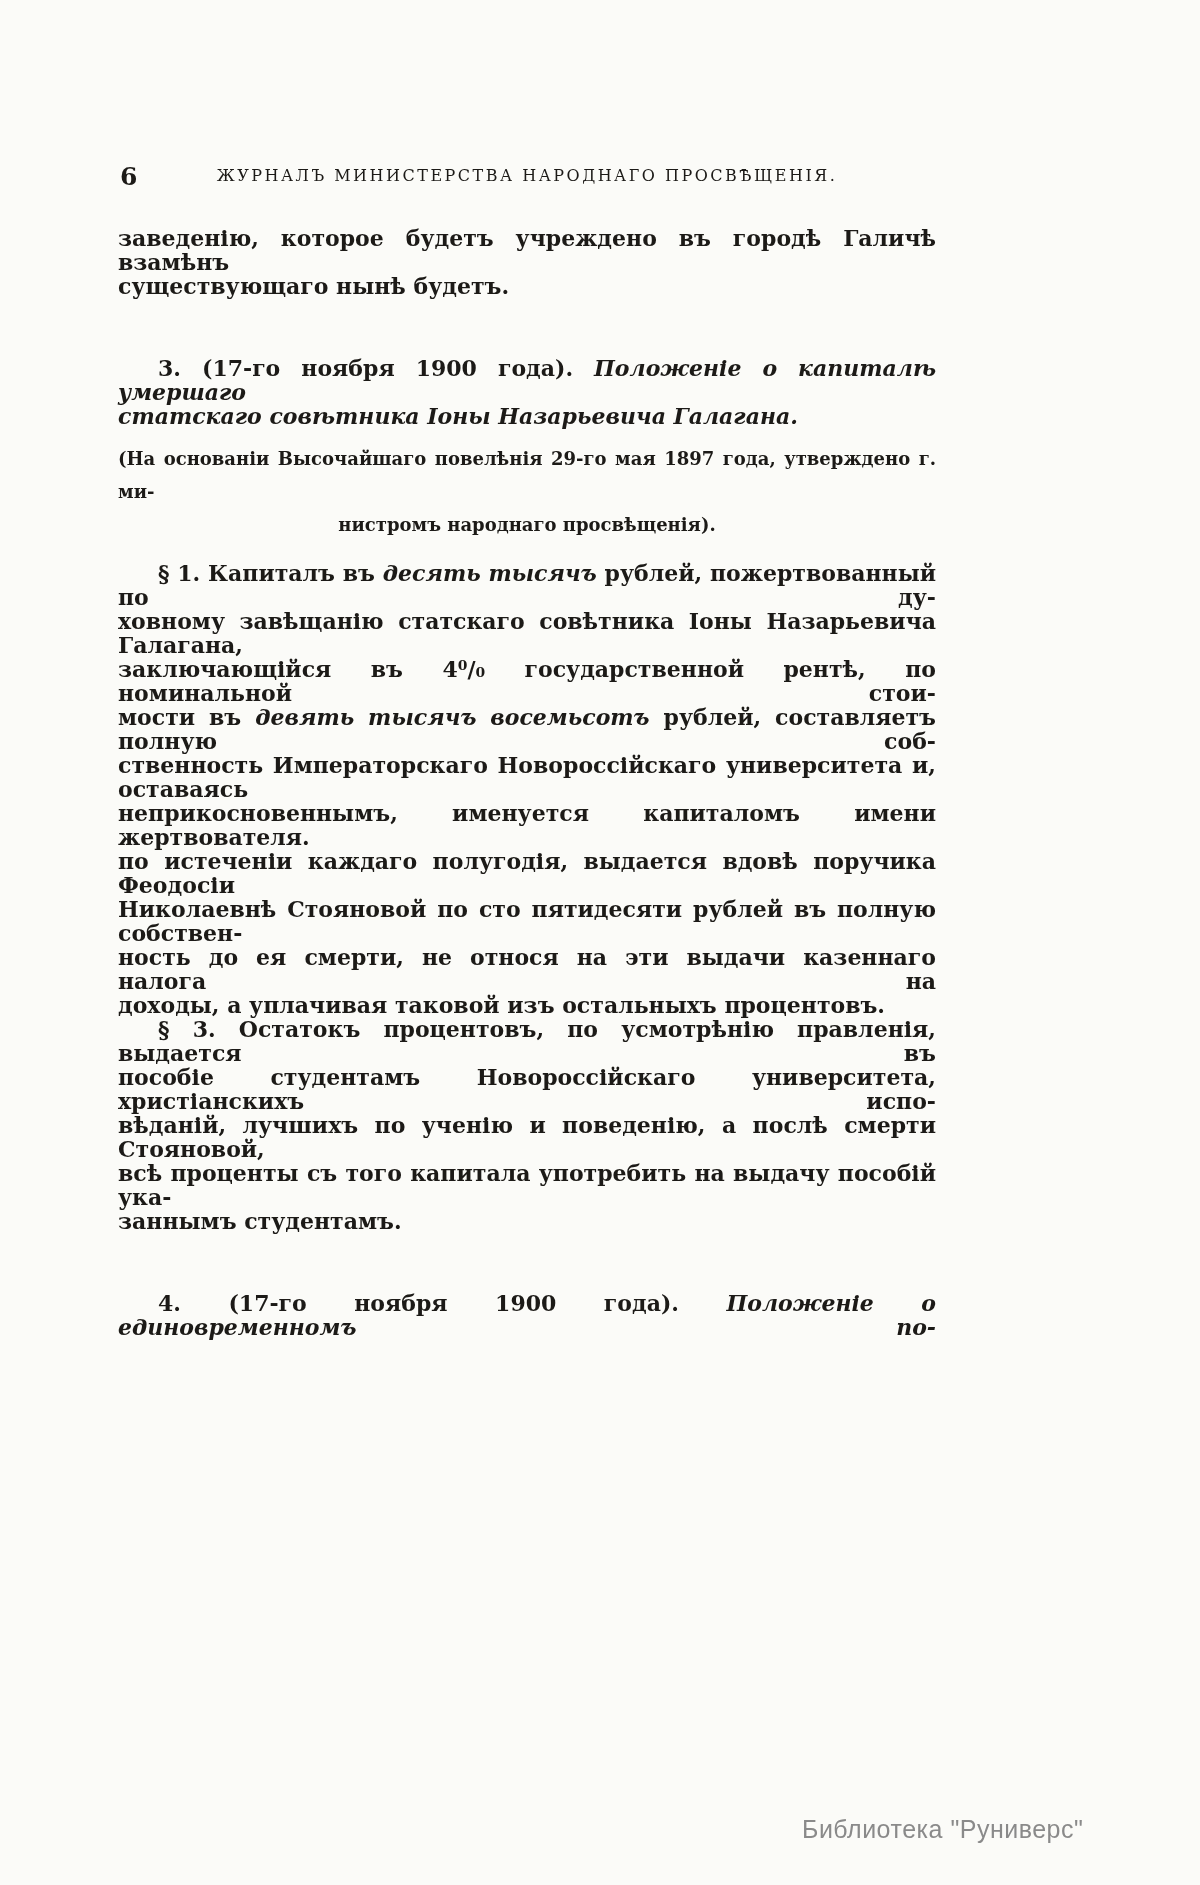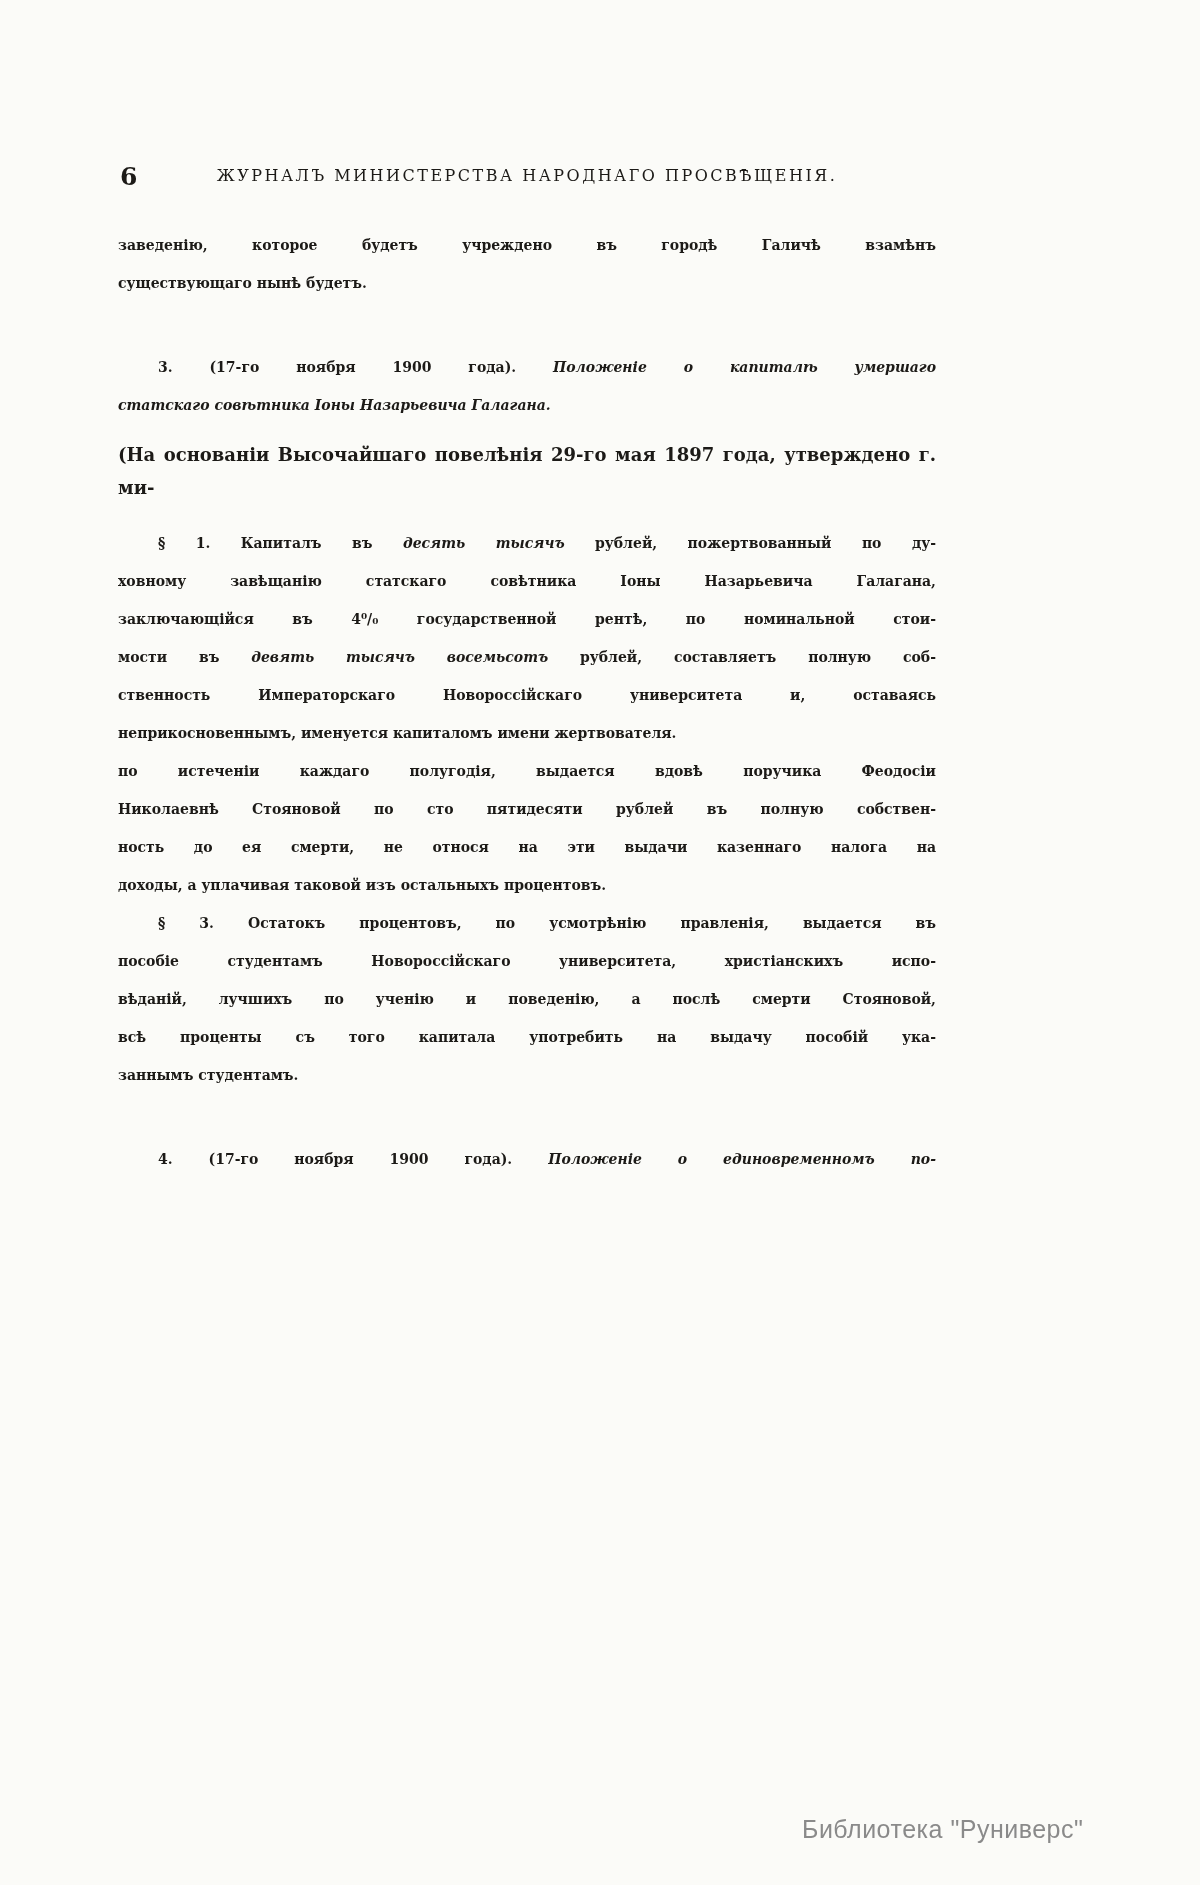--- a/index.html
+++ b/index.html
@@ -27,26 +27,26 @@
   }
   .running-title {
     text-align: center;
     font-size: 16px; font-weight: normal;
     letter-spacing: 2.5px;
     padding-top: 6px;
     white-space: nowrap;
   }
   .block { font-weight: bold; }
   .block .line {
-    font-size: 14px;
-    line-height: 38px;
+    font-size: 22px;
+    line-height: 24px;
     text-align: justify;
     text-align-last: justify;
   }
-  .block.heading { margin-top: 46px; margin-bottom: 14px; }
+  .block.heading { margin-top: 58px; margin-bottom: 14px; }
   .block.note {
     margin-bottom: 20px;
   }
   .block.note .line {
     font-size: 18px;
     line-height: 33px;
   }
   .line.align-l { text-align-last: left; }
   .line.align-c { text-align: center; text-align-last: center; }
   .line.indent { text-indent: 40px; }
@@ -73,20 +73,21 @@
         <div class="block paragraph">
           <div class="line"><span>заведенію, которое будетъ учреждено въ городѣ Галичѣ взамѣнъ</span></div>
           <div class="line align-l"><span>существующаго нынѣ будетъ.</span></div>
         </div>
         <div class="block heading">
           <div class="line indent"><span>3. (17-го ноября 1900 года). </span><span class="it">Положеніе о капиталѣ умершаго</span></div>
           <div class="line align-l"><span class="it">статскаго совѣтника Іоны Назарьевича Галагана.</span></div>
         </div>
         <div class="block note">
           <div class="line"><span>(На основаніи Высочайшаго повелѣнія 29-го мая 1897 года, утверждено г. ми-</span></div>
+          <div class="line align-c"><span>нистромъ народнаго просвѣщенія).</span></div>
         </div>
         <div class="block paragraph">
           <div class="line indent"><span>§ 1. Капиталъ въ </span><span class="it">десять тысячъ</span><span> рублей, пожертвованный по ду-</span></div>
           <div class="line"><span>ховному завѣщанію статскаго совѣтника Іоны Назарьевича Галагана,</span></div>
           <div class="line"><span>заключающійся въ 4⁰/₀ государственной рентѣ, по номинальной стои-</span></div>
           <div class="line"><span>мости въ </span><span class="it">девять тысячъ восемьсотъ</span><span> рублей, составляетъ полную соб-</span></div>
           <div class="line"><span>ственность Императорскаго Новороссійскаго университета и, оставаясь</span></div>
           <div class="line align-l"><span>неприкосновеннымъ, именуется капиталомъ имени жертвователя.</span></div>
         </div>
         <div class="block paragraph">

